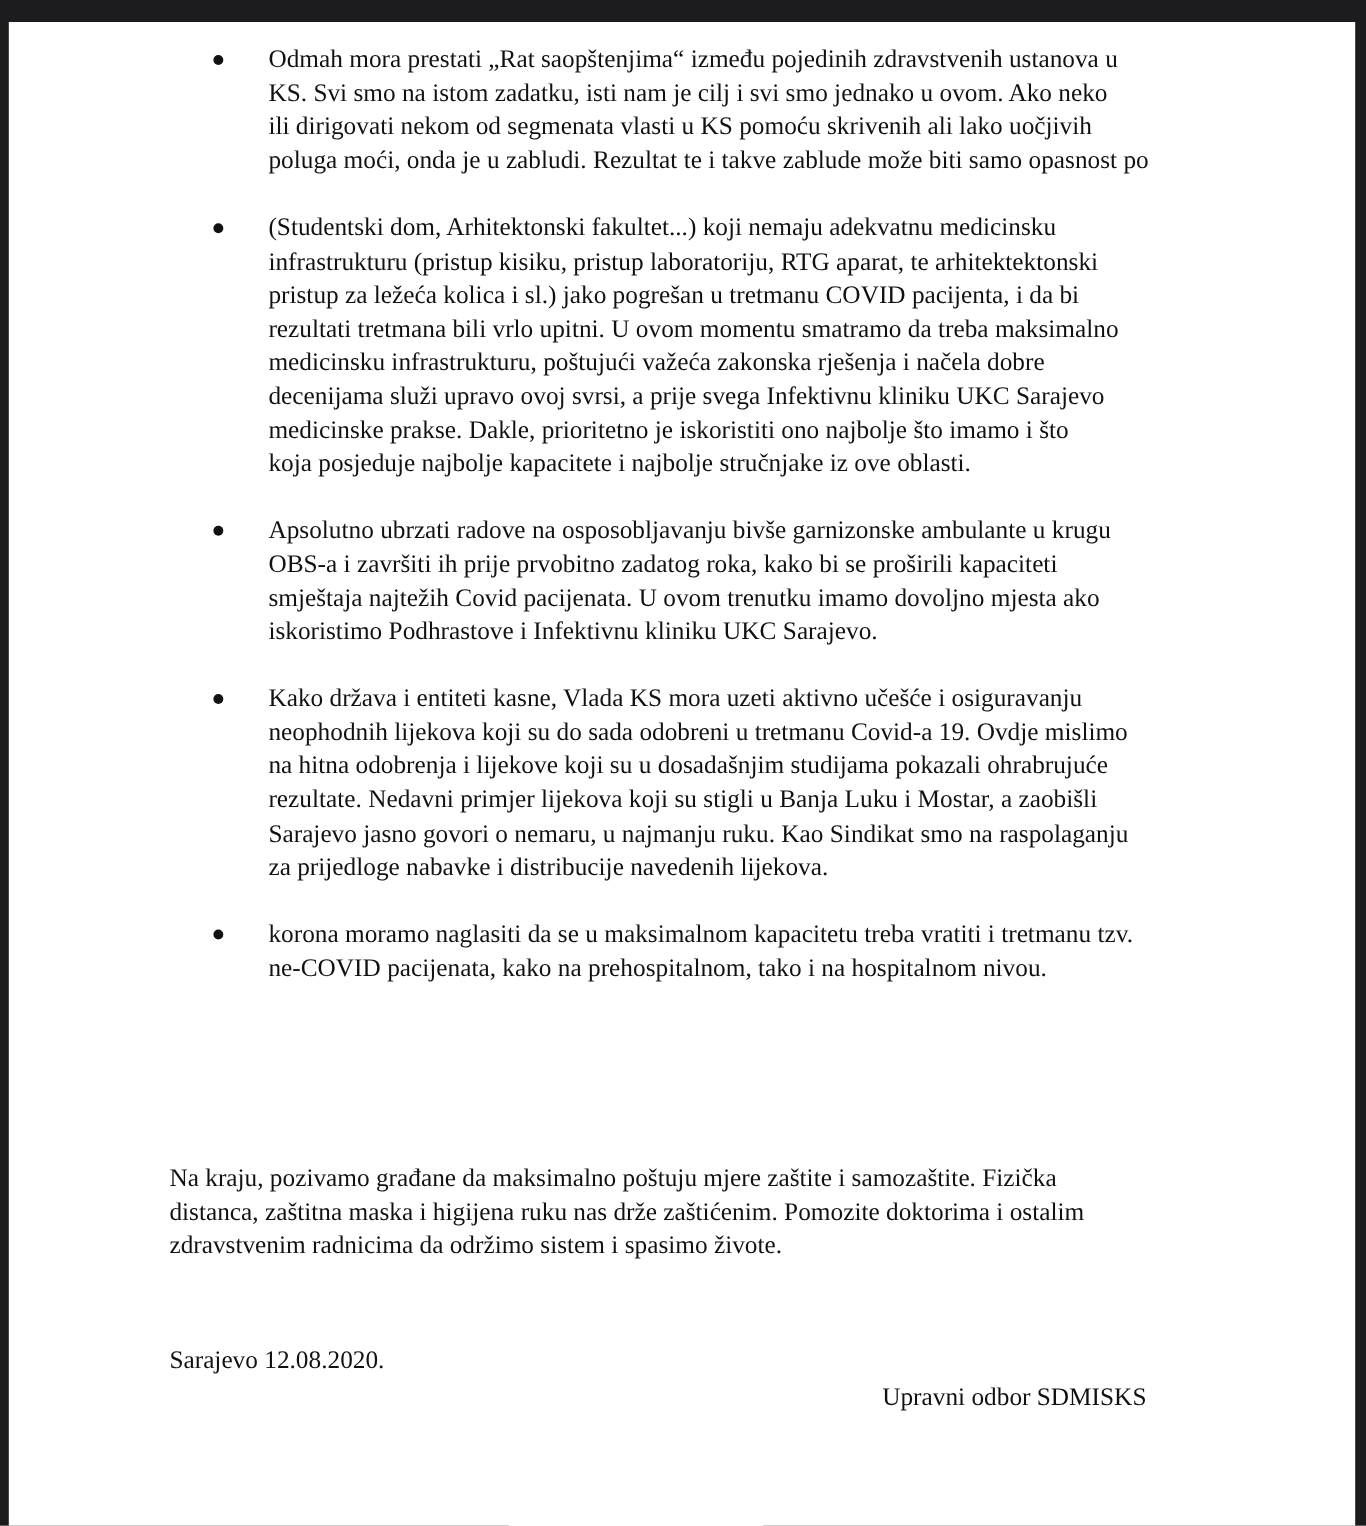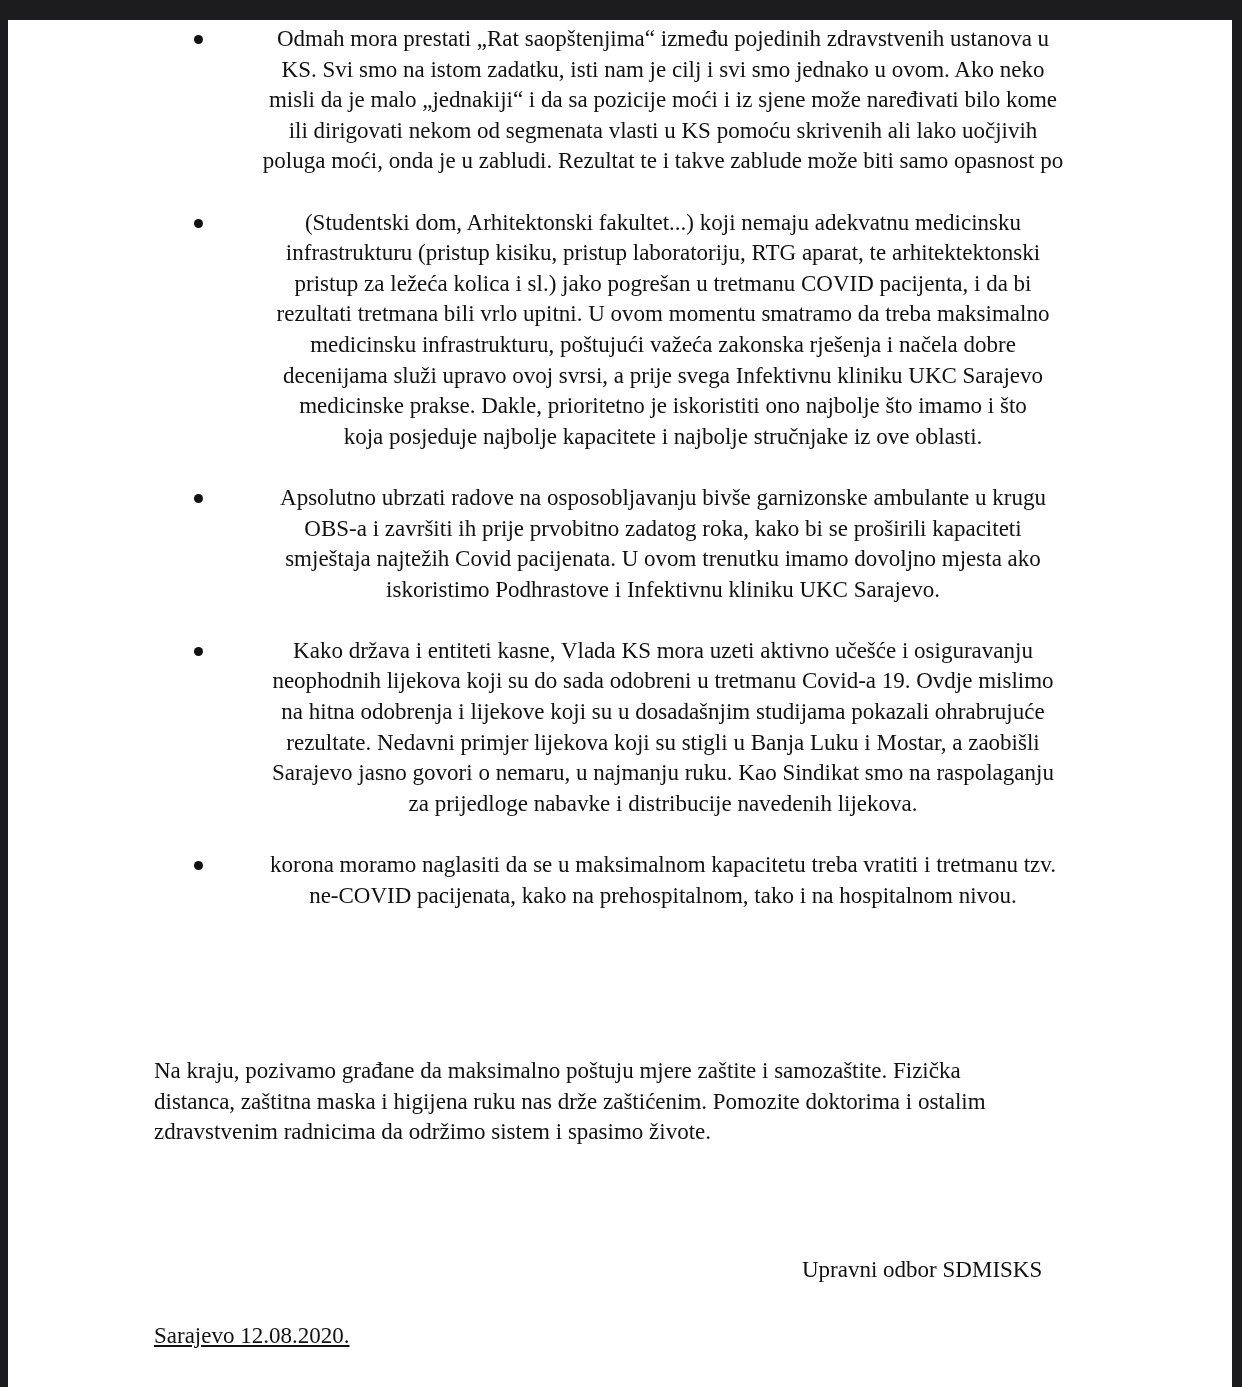--- a/index.html
+++ b/index.html
@@ -30,63 +30,61 @@
       margin: 0;
       padding: 0;
       list-style: none;
     }
     .bullet-item {
       position: relative;
       padding-left: 220px;
       width: 870px;
       margin-bottom: 30.6px;
     }
-    .bullet-item p { margin: 1px; text-align: center; }
+    .bullet-item p { margin: 16px; }
     .bullet-dot {
       position: absolute;
       left: 186px;
       top: 11px;
       width: 9px;
       height: 9px;
       border-radius: 50%;
       background: #111111;
     }
     .closing {
       position: absolute;
       left: 146px;
       top: 1036px;
       width: 920px;
       margin: 0;
     }
     .place-date {
       position: absolute;
       left: 146px;
-      top: 1301px;
+      top: 1202px;
       margin: 0;
-      text-decoration: underline;
     }
     .signature {
       position: absolute;
       left: 794px;
       top: 1235px;
       margin: 0;
     }
     .line { display: block; white-space: nowrap; }
   </style>
 </head>
 <body>
 
 <div class="page">
   <ul class="bullet-list">
     <li class="bullet-item">
       <span class="bullet-dot"></span>
       <p>
         <span class="line">Odmah mora prestati „Rat saopštenjima“ između pojedinih zdravstvenih ustanova u</span>
         <span class="line">KS. Svi smo na istom zadatku,  isti nam je cilj i svi smo jednako u ovom. Ako neko</span>
-        <span class="line">misli da je malo „jednakiji“ i da sa pozicije moći  i iz sjene može naređivati bilo kome</span>
         <span class="line">ili dirigovati nekom od segmenata vlasti u KS pomoću skrivenih ali lako uočjivih</span>
         <span class="line">poluga moći, onda je u zabludi. Rezultat te i takve zablude može biti samo opasnost po</span>
       </p>
     </li>
     <li class="bullet-item">
       <span class="bullet-dot"></span>
       <p>
         <span class="line">(Studentski dom, Arhitektonski fakultet...) koji nemaju adekvatnu medicinsku</span>
         <span class="line">infrastrukturu (pristup kisiku, pristup laboratoriju, RTG aparat, te arhitektektonski</span>
         <span class="line">pristup za ležeća kolica i sl.) jako pogrešan  u tretmanu COVID pacijenta, i da bi</span>

